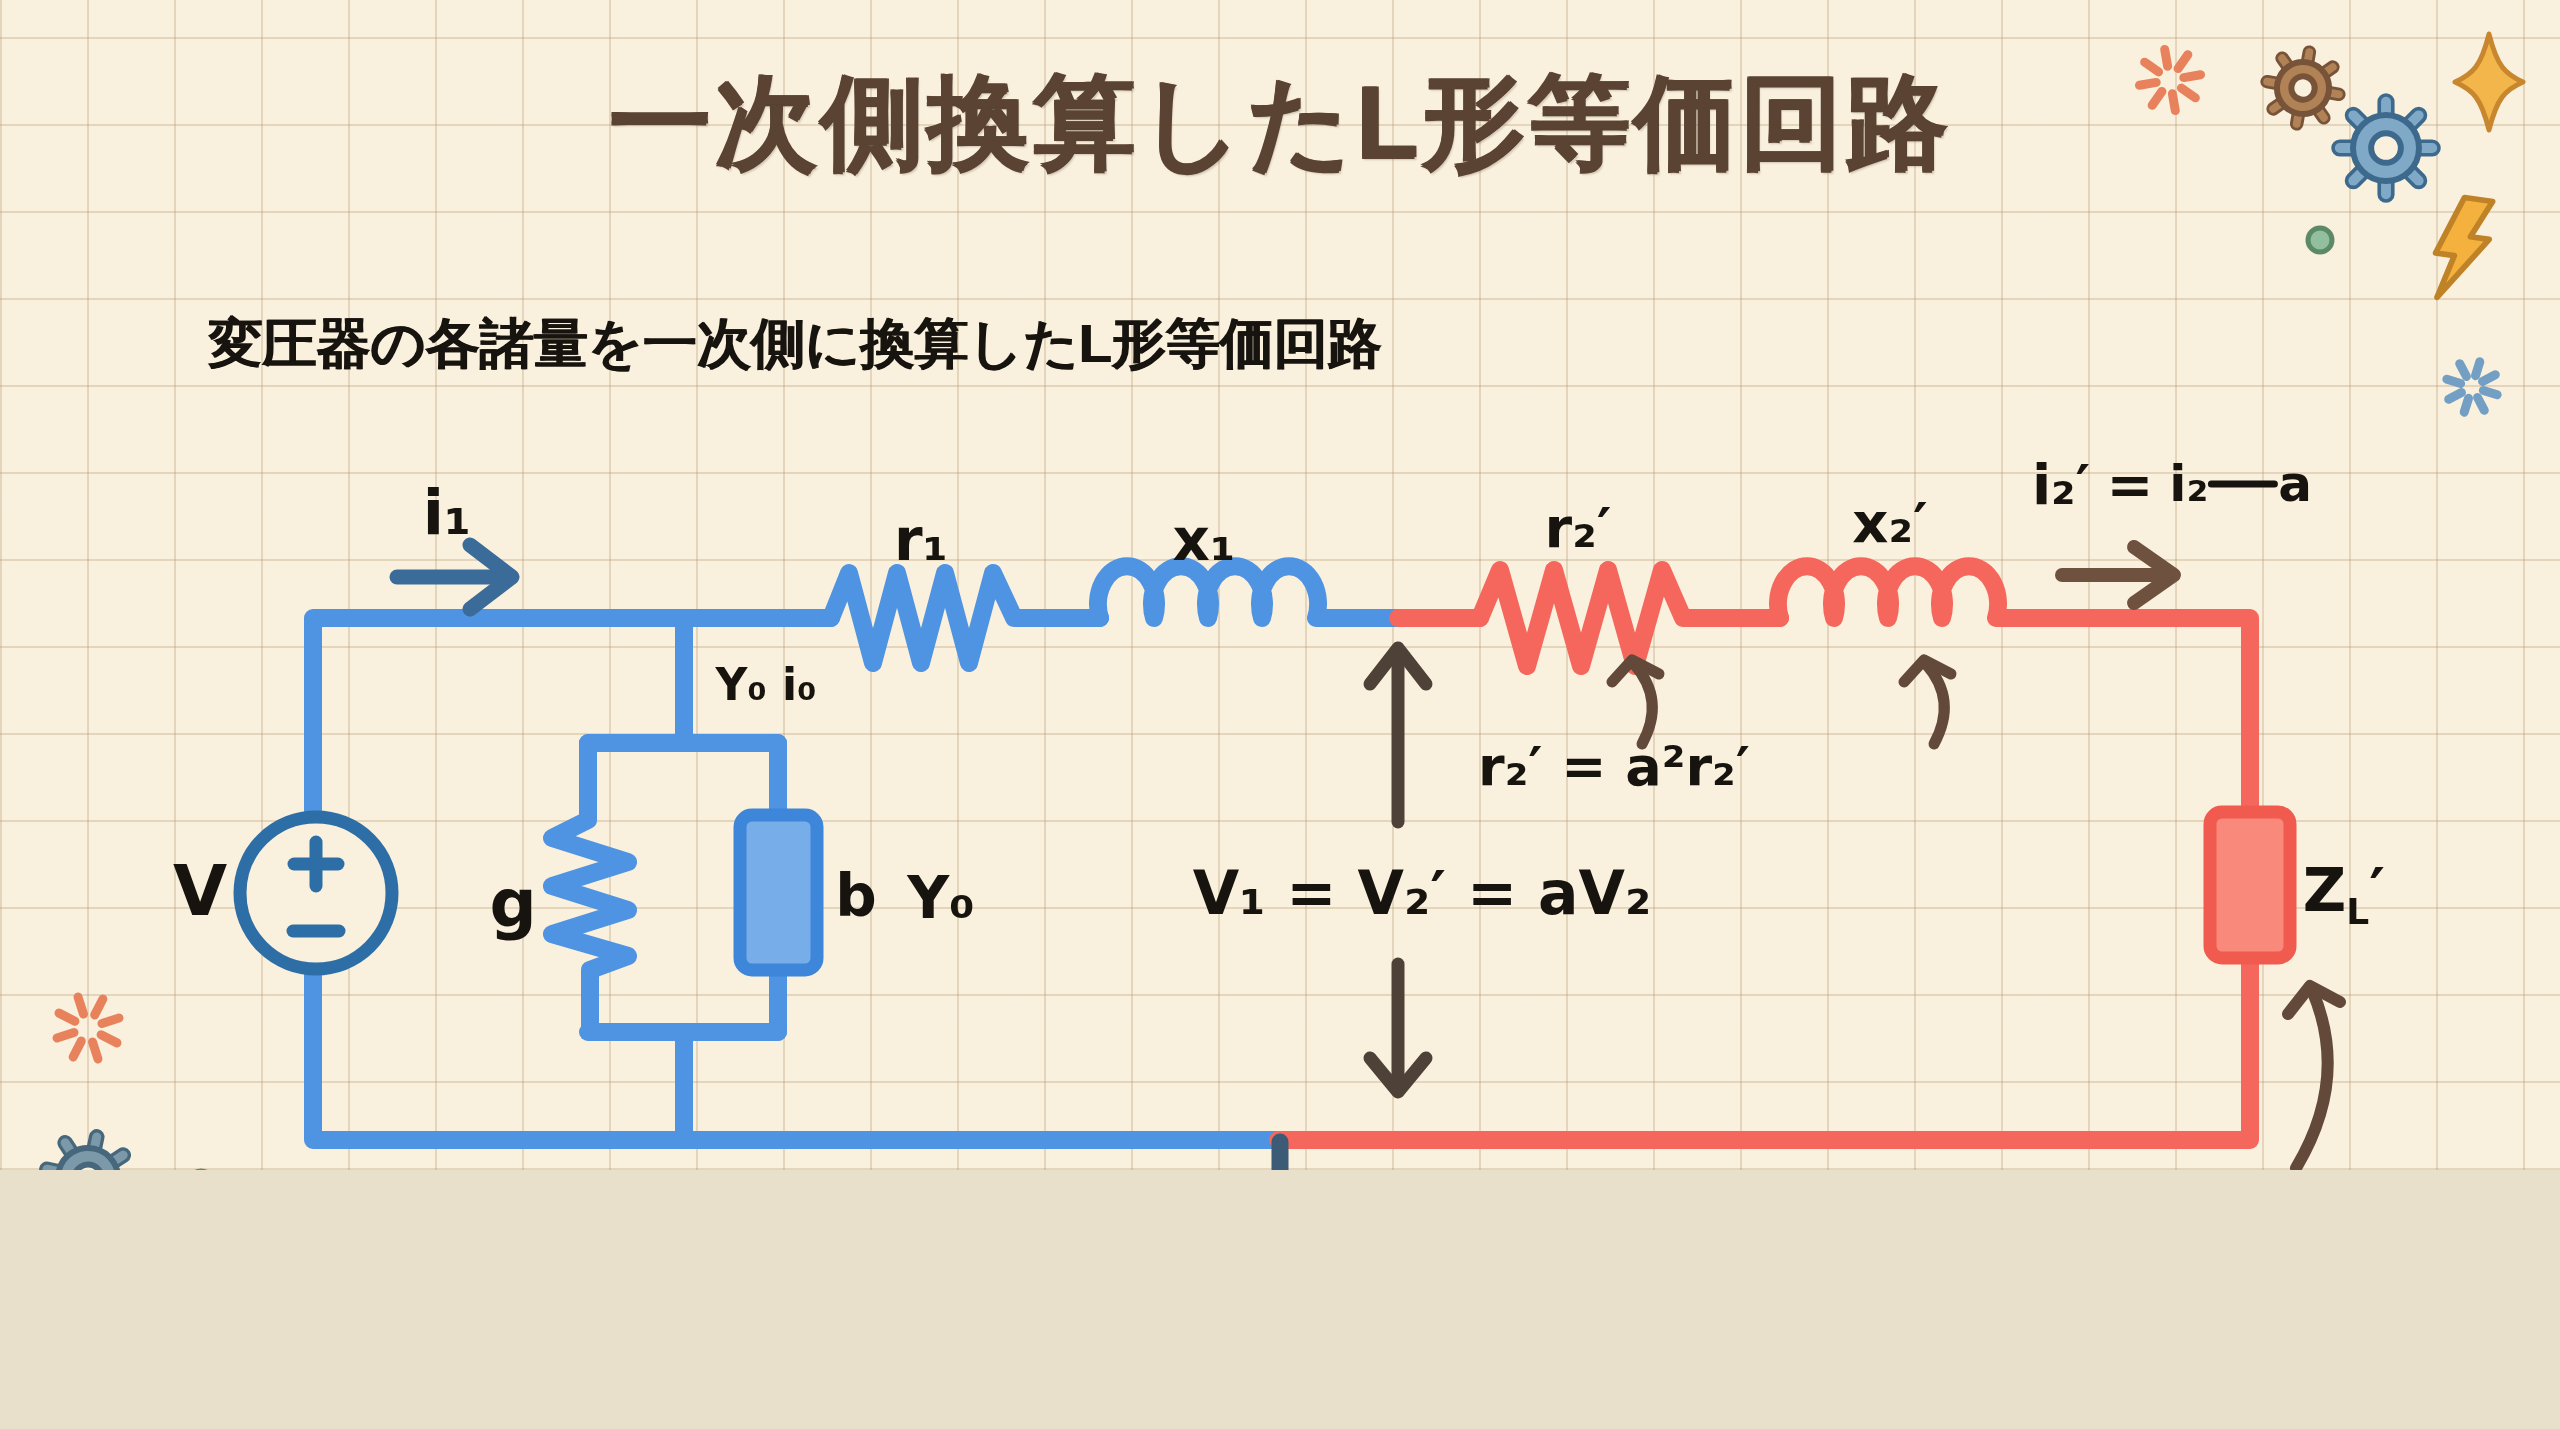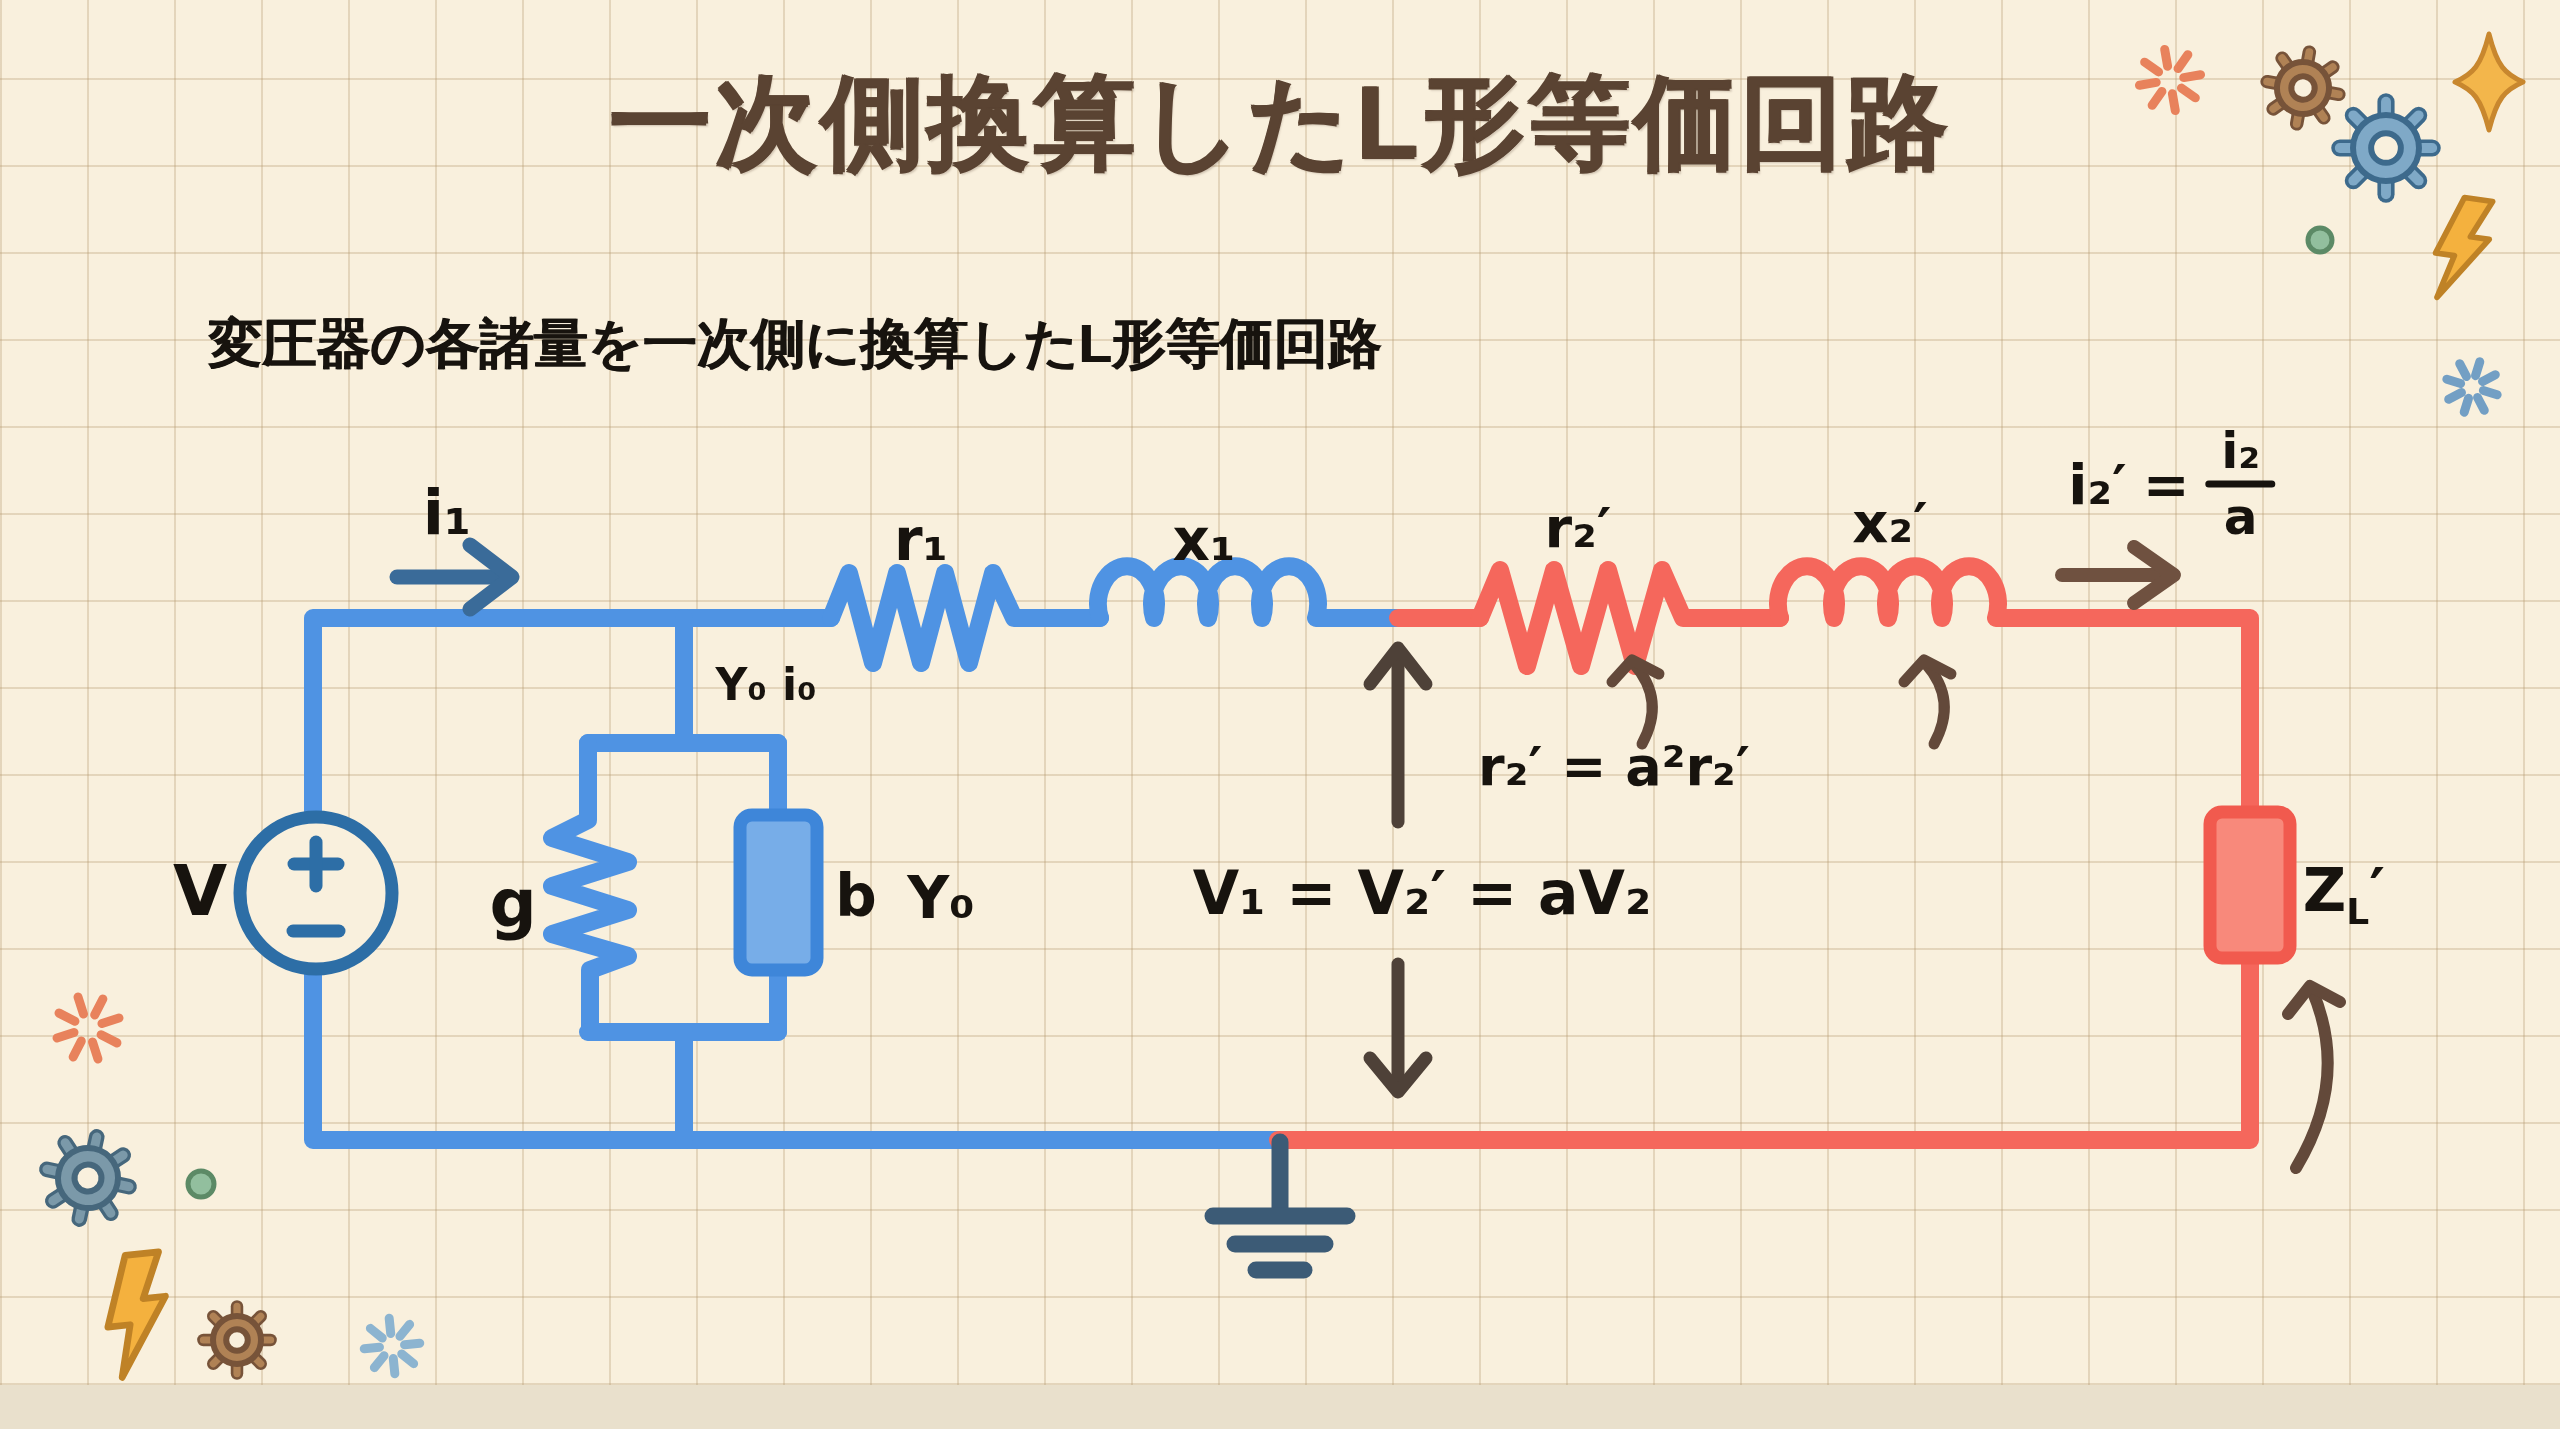--- a/index.html
+++ b/index.html
@@ -1,17 +1,17 @@
 <!DOCTYPE html>
 <html><head>
 <meta charset="utf-8">
 <style>
   html,body{margin:0;padding:0;background:#e9e0cc;}
   .stage{
-    position:relative; width:2560px; height:1385px; overflow:hidden;
+    position:relative; width:2560px; height:1170px; overflow:hidden;
     background-color:#f9f0dd;
     background-image:
       repeating-linear-gradient(90deg, rgba(178,150,108,0.30) 0 2px, transparent 2px 87px),
       repeating-linear-gradient(0deg,  rgba(178,150,108,0.30) 0 2px, transparent 2px 87px);
     font-family:"DejaVu Sans","Liberation Sans",sans-serif;
   }
   .circuit-svg{position:absolute;left:0;top:0;width:2560px;height:1429px;}
   .title{
     position:absolute; left:0; top:62px; width:2560px; text-align:center;
     font-size:102px; line-height:120px; font-weight:bold; color:#5a4332;
@@ -27,21 +27,21 @@
   }
   .lbl{
     position:absolute; transform:translate(-50%,-50%);
     font-weight:bold; color:#17130e; white-space:nowrap;
     font-family:"DejaVu Sans","Liberation Sans",sans-serif;
   }
   .lbl-left{transform:translate(0,-50%);}
   .lbl sub{font-size:0.60em; font-weight:bold;}
   .i2-wrap{display:flex; align-items:center; gap:16px;}
   .i2-wrap .big{font-size:56px;}
-  .frac{display:inline-flex; flex-direction:column; align-items:center; font-size:50px; line-height:1.02;}
+  .frac{display:inline-flex; flex-direction:row; align-items:center; font-size:50px; line-height:1.02;}
   .frac .bar{display:block; width:70px; height:7px; background:#17130e; border-radius:4px; margin:4px 0;}
 </style>
 </head>
 <body>
 
 <div class="stage">
 
   <svg class="circuit-svg" viewBox="0 0 2560 1429">
 
     <g stroke="#4f93e3" stroke-width="18" fill="none" stroke-linecap="round" stroke-linejoin="round">

